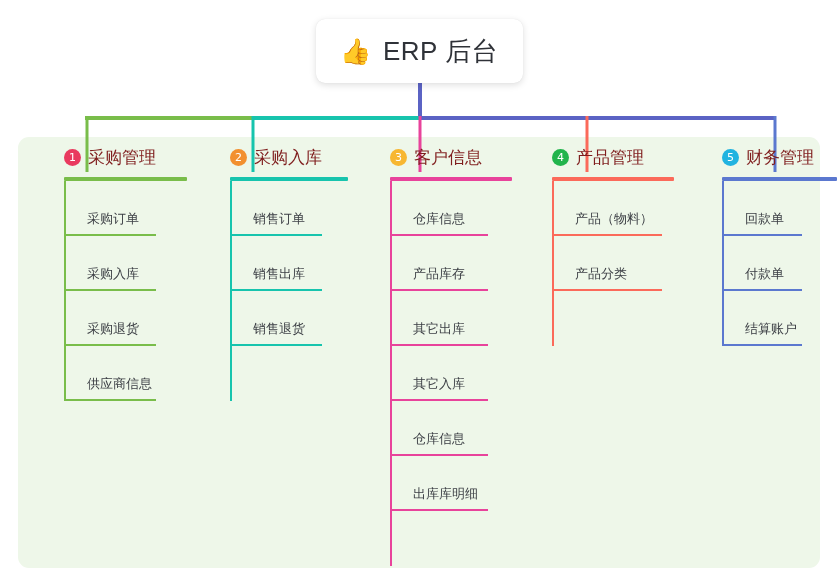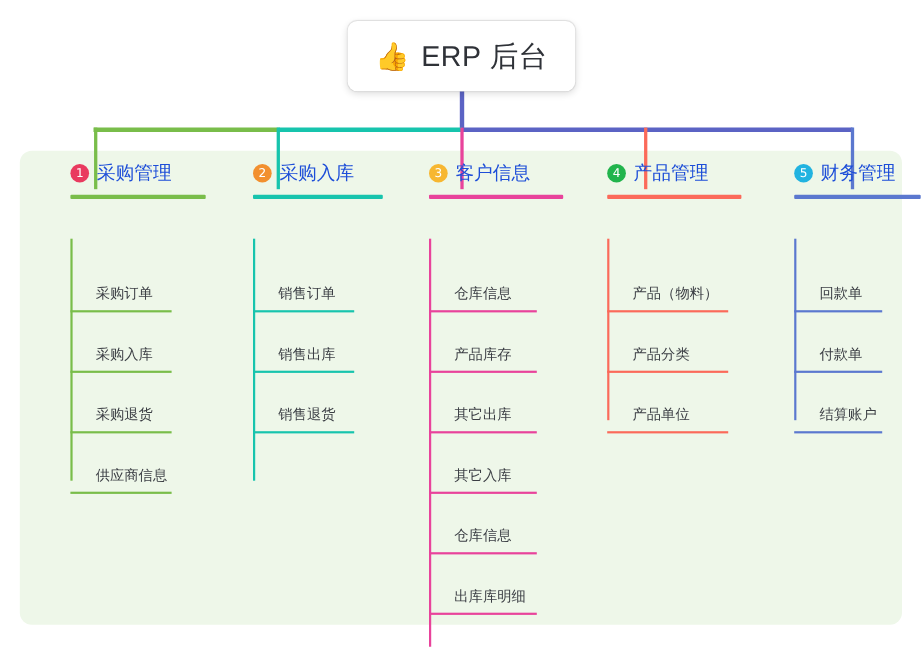--- a/index.html
+++ b/index.html
@@ -96,34 +96,33 @@
     border-radius: 50%;
     color: #ffffff;
     font-size: 11px;
     line-height: 17px;
     text-align: center;
     font-family: "DejaVu Sans", sans-serif;
     flex: none;
   }
   .col-title {
     font-size: 17px;
-    color: #1d4ed8;
+    color: #7f1d1d;
     white-space: nowrap;
   }
   .col-rule {
     height: 4px;
     border-radius: 1px;
     margin-left: 23px;
   }
 
   .leaf-list {
     position: relative;
     margin-left: 23px;
-    padding-top: 12px;
-    margin-top: 36px;
+    padding-top: 0;
   }
   .leaf-spine {
     position: absolute;
     left: 0;
     top: 0;
     width: 2px;
   }
   .leaf {
     position: relative;
     height: 55px;
@@ -260,24 +259,20 @@
       <div class="leaf-list">
         <div class="leaf-spine" style="background: rgb(251, 106, 90); height: 165px;"></div>
         <div class="leaf">
           <span class="leaf-label">产品（物料）</span>
           <div class="leaf-rule" style="background: rgb(251, 106, 90); width: 110px;"></div>
         </div>
         <div class="leaf">
           <span class="leaf-label">产品分类</span>
           <div class="leaf-rule" style="background: rgb(251, 106, 90); width: 110px;"></div>
         </div>
-        <div class="leaf">
-          <span class="leaf-label">产品单位</span>
-          <div class="leaf-rule" style="background: rgb(251, 106, 90); width: 110px;"></div>
-        </div>
       </div>
     </div>
     <div class="column" style="left: 681px; width: 120px;">
       <div class="col-header">
         <span class="badge" style="background: rgb(33, 179, 224);">5</span>
         <span class="col-title">财务管理</span>
       </div>
       <div class="col-rule" style="background: rgb(91, 120, 207); width: 115px;"></div>
       <div class="leaf-list">
         <div class="leaf-spine" style="background: rgb(91, 120, 207); height: 165px;"></div>

